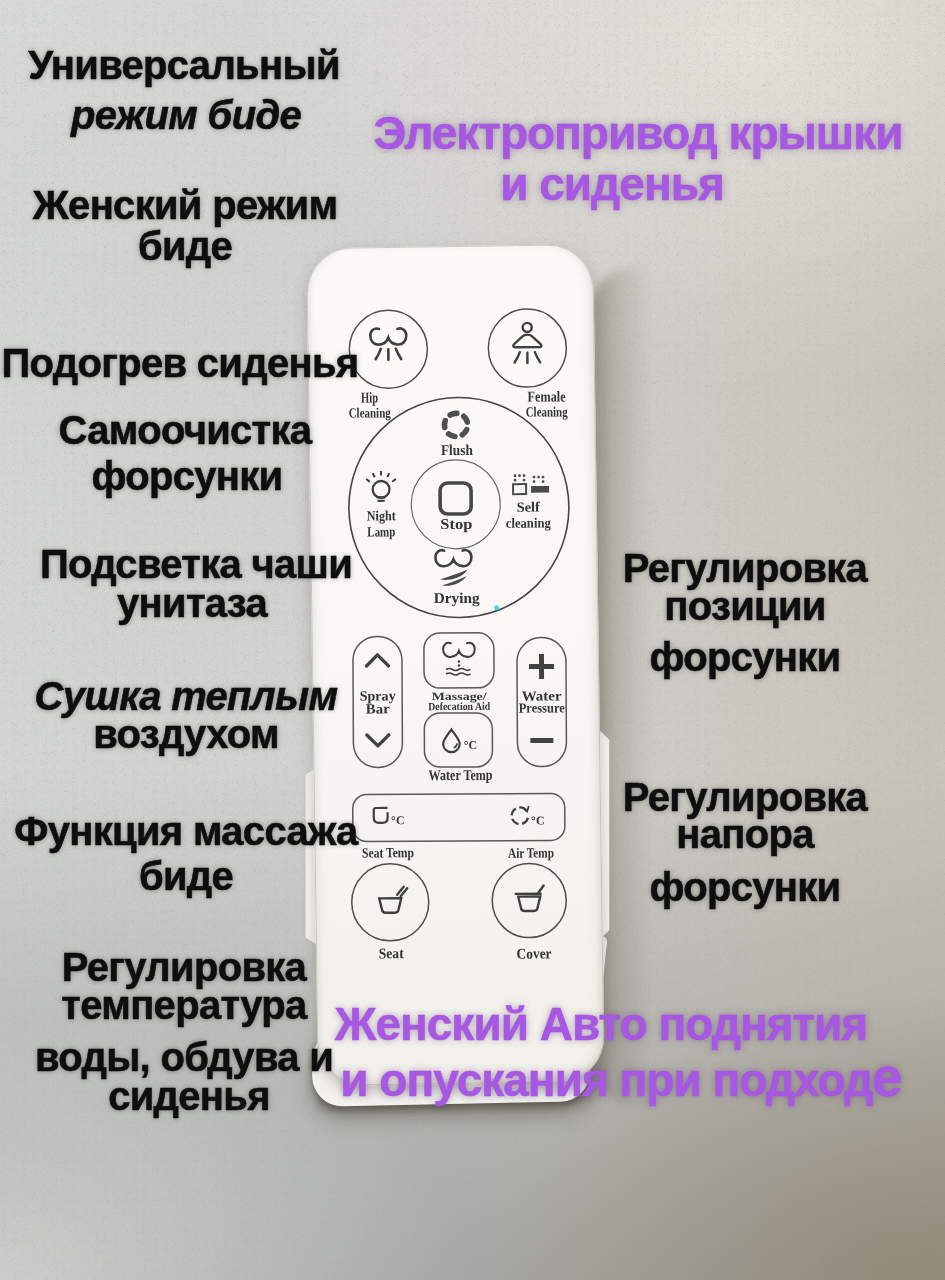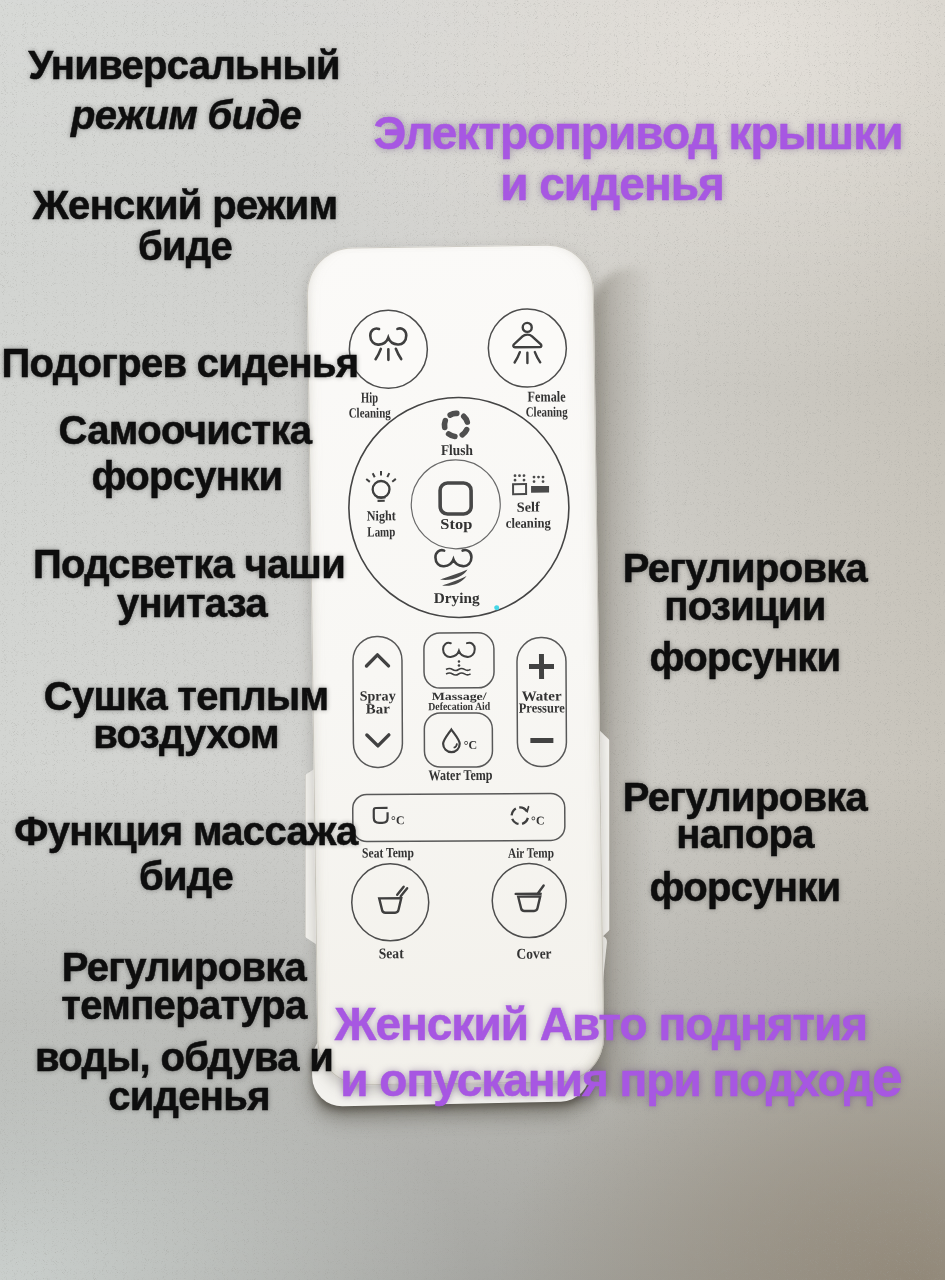--- a/index.html
+++ b/index.html
@@ -235,24 +235,24 @@
 <div class="tx" style="left:186px;top:115px;font-style:italic;">режим биде</div>
 
 <div class="tx" style="left:185px;top:205px;">Женский режим</div>
 <div class="tx" style="left:185px;top:246px;">биде</div>
 
 <div class="tx" style="left:180px;top:341px;margin-top:22px;">Подогрев сиденья</div>
 
 <div class="tx" style="left:185px;top:430px;">Самоочистка</div>
 <div class="tx" style="left:187px;top:476px;">форсунки</div>
 
-<div class="tx" style="left:189px;top:564px;">Подсветка чаши</div>
+<div class="tx" style="left:196px;top:564px;">Подсветка чаши</div>
 <div class="tx" style="left:192px;top:603px;">унитаза</div>
 
-<div class="tx" style="left:186px;top:696px;">Сушка теплым</div>
+<div class="tx" style="left:186px;top:696px;font-style:italic;">Сушка теплым</div>
 <div class="tx" style="left:186px;top:734px;">воздухом</div>
 
 <div class="tx" style="left:186px;top:831px;text-align:center;">Функция массажа</div>
 <div class="tx" style="left:186px;top:876px;">биде</div>
 
 <div class="tx" style="left:184px;top:967px;">Регулировка</div>
 <div class="tx" style="left:184px;top:1005px;">температура</div>
 <div class="tx" style="left:184px;top:1057px;">воды, обдува и</div>
 <div class="tx" style="left:189px;top:1096px;">сиденья</div>
 

